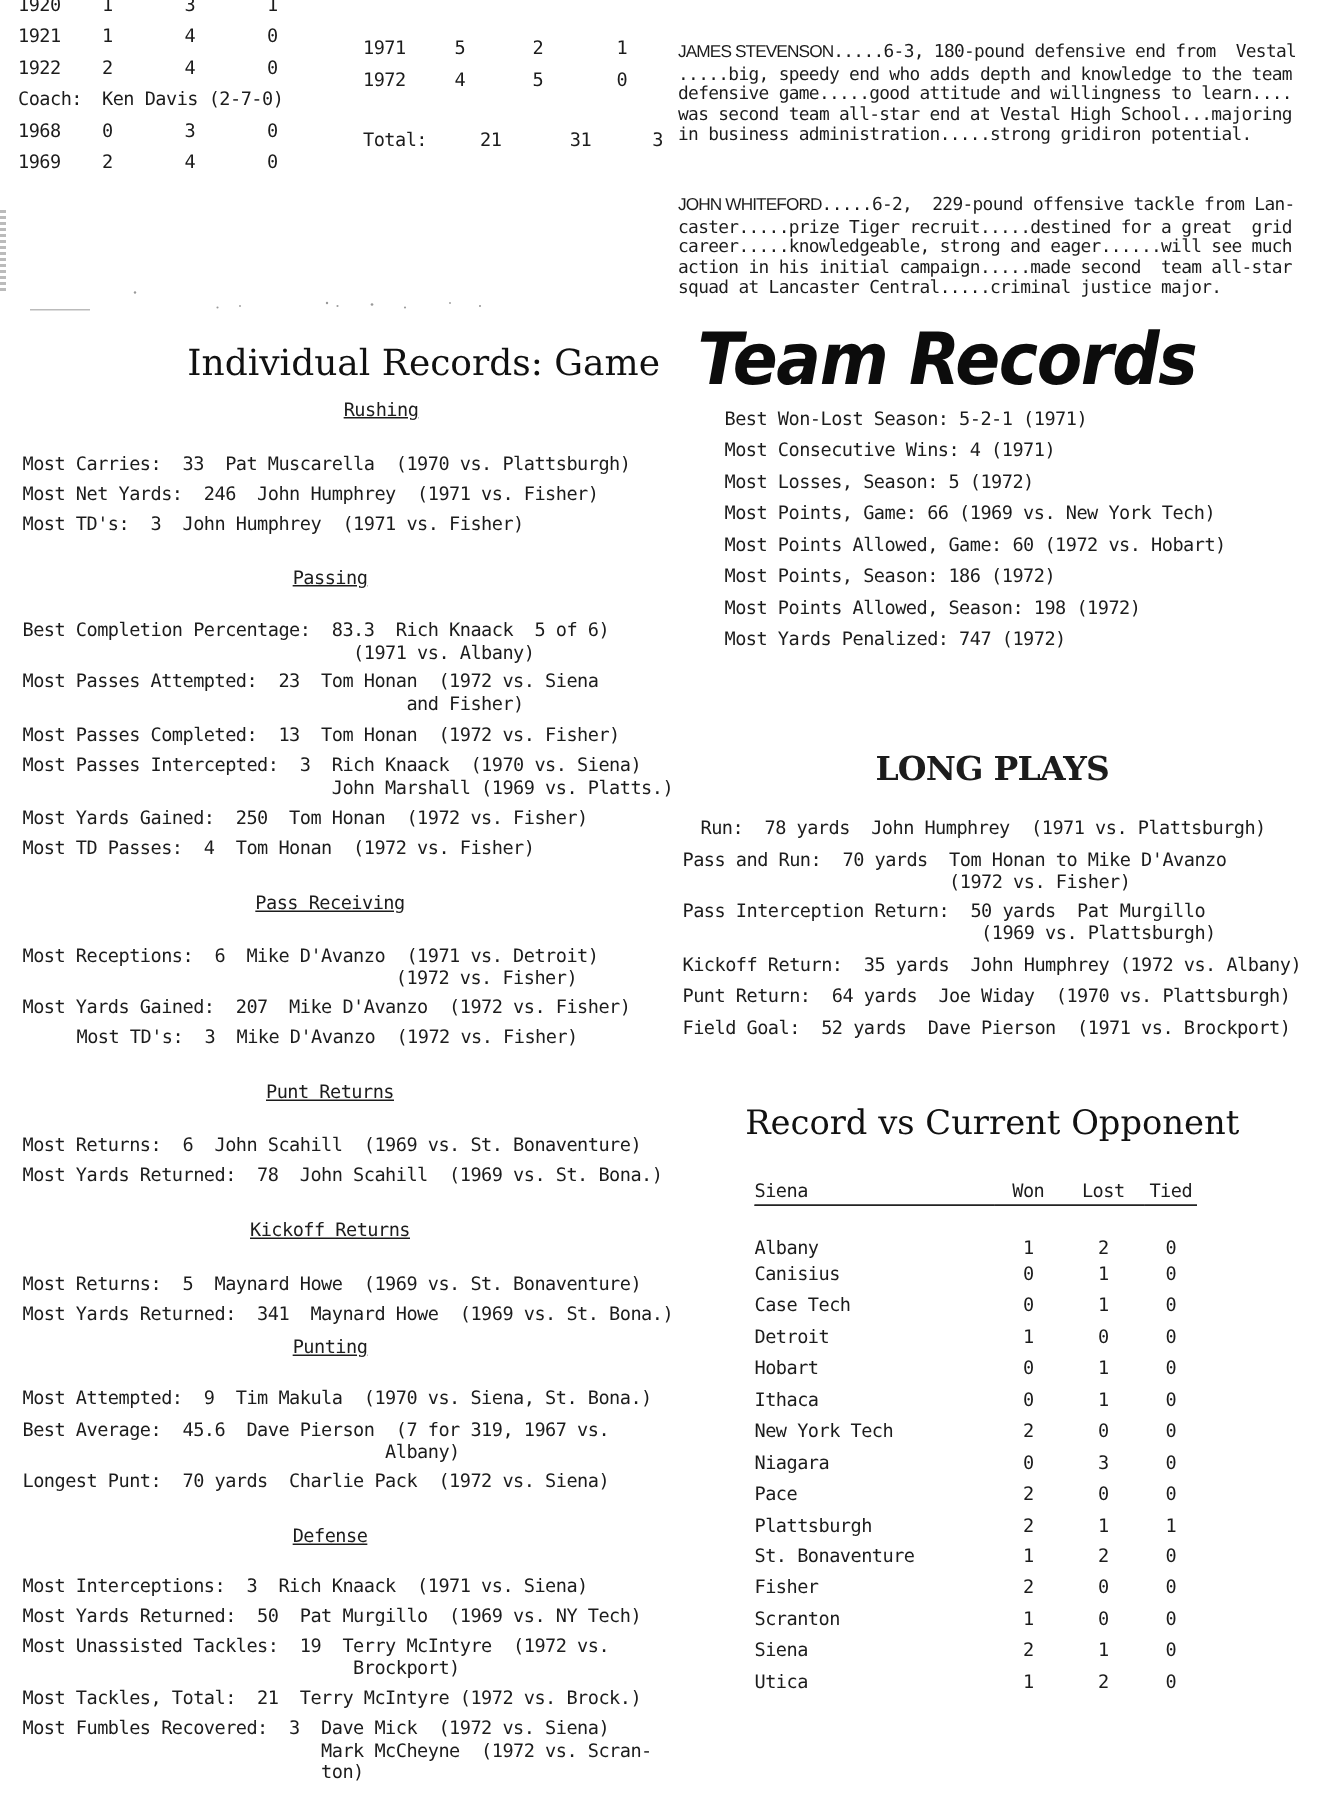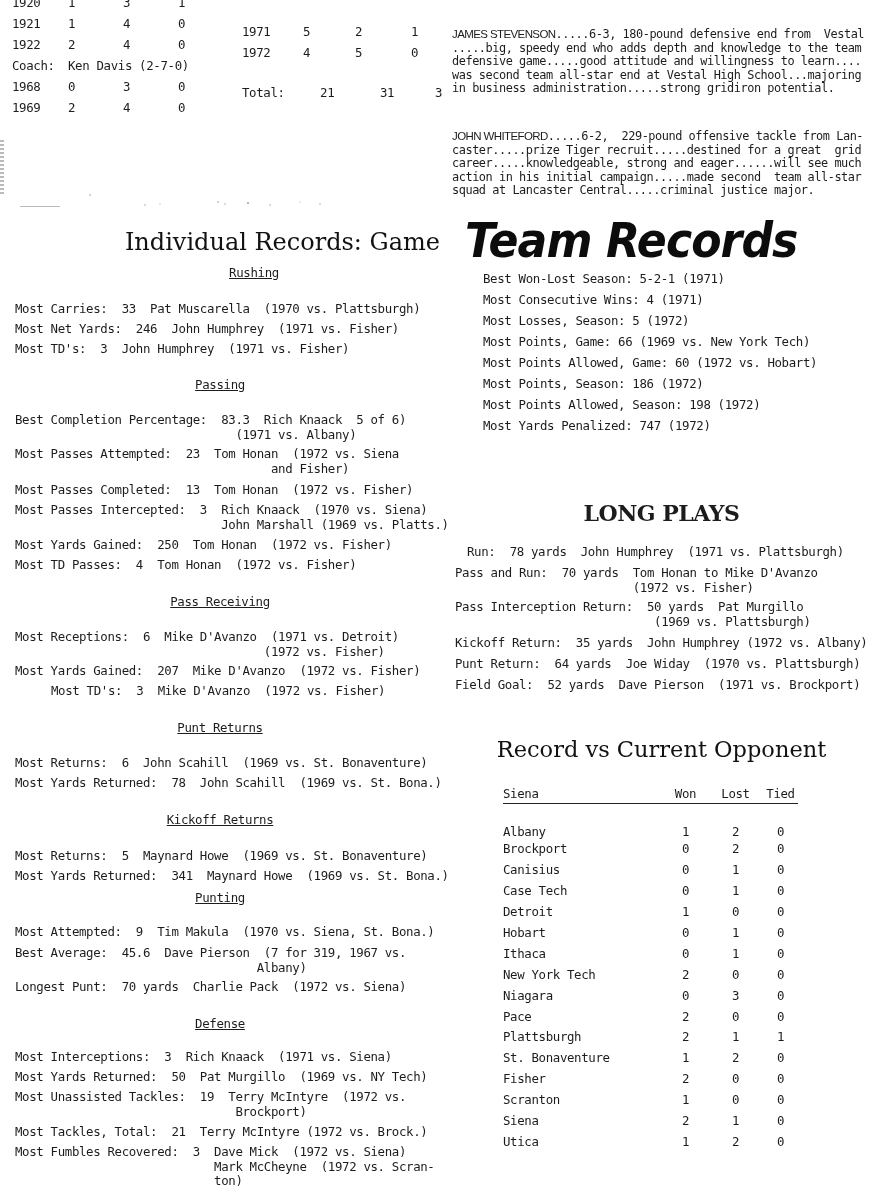--- a/index.html
+++ b/index.html
@@ -232,26 +232,20 @@
     </tr>
   </thead>
   <tbody>
     <tr class="first">
         <td>Albany</td>
         <td class="n">1</td>
         <td class="n">2</td>
         <td class="n">0</td>
       </tr>
     <tr>
-        <td>Brockport</td>
-        <td class="n">0</td>
-        <td class="n">2</td>
-        <td class="n">0</td>
-      </tr>
-    <tr>
         <td>Canisius</td>
         <td class="n">0</td>
         <td class="n">1</td>
         <td class="n">0</td>
       </tr>
     <tr>
         <td>Case Tech</td>
         <td class="n">0</td>
         <td class="n">1</td>
         <td class="n">0</td>

